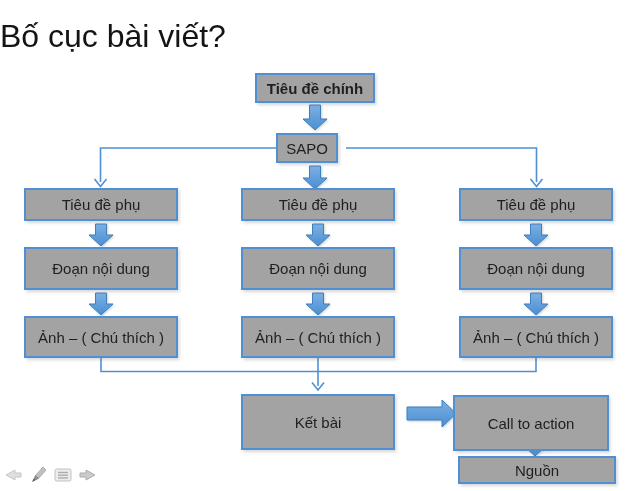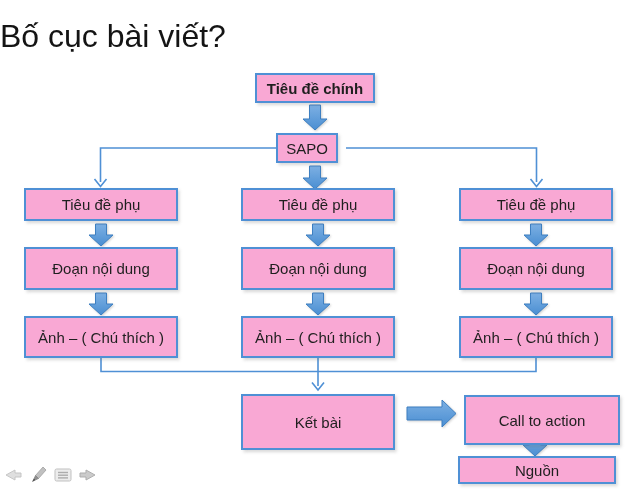--- a/index.html
+++ b/index.html
@@ -18,21 +18,21 @@
     left: 0;
     width: 100%;
     text-align: left;
     font-size: 32px;
     font-weight: 400;
     color: #141414;
     letter-spacing: 0px;
   }
   .node {
     position: absolute;
-    background: #f9a8d4;
+    background: #a3a3a3;
     border: 2px solid #4f90d5;
     box-shadow: 1.5px 2px 3px rgba(110,110,110,0.28);
     display: flex;
     align-items: center;
     justify-content: center;
     font-size: 15px;
     color: #1f1f1f;
     text-align: center;
     white-space: nowrap;
   }
@@ -42,21 +42,21 @@
   #sub-left        { left: 24px;  top: 188px; width: 154px; height: 33px; }
   #sub-mid         { left: 241px; top: 188px; width: 154px; height: 33px; }
   #sub-right       { left: 459px; top: 188px; width: 154px; height: 33px; }
   #content-left    { left: 24px;  top: 247px; width: 154px; height: 43px; }
   #content-mid     { left: 241px; top: 247px; width: 154px; height: 43px; }
   #content-right   { left: 459px; top: 247px; width: 154px; height: 43px; }
   #image-left      { left: 24px;  top: 316px; width: 154px; height: 42px; }
   #image-mid       { left: 241px; top: 316px; width: 154px; height: 42px; }
   #image-right     { left: 459px; top: 316px; width: 154px; height: 42px; }
   #conclusion-node { left: 241px; top: 394px; width: 154px; height: 56px; }
-  #cta-node        { left: 464px; top: 395px; width: 156px; height: 50px; }
+  #cta-node        { left: 453px; top: 395px; width: 156px; height: 56px; }
   #source-node     { left: 458px; top: 456px; width: 158px; height: 28px; }
 
   svg.connector-layer {
     position: absolute;
     left: 0; top: 0;
     width: 640px; height: 491px;
     pointer-events: none;
   }
   .thin-line { stroke: #4f90d5; stroke-width: 1.6; fill: none; }
   .block-arrow {

